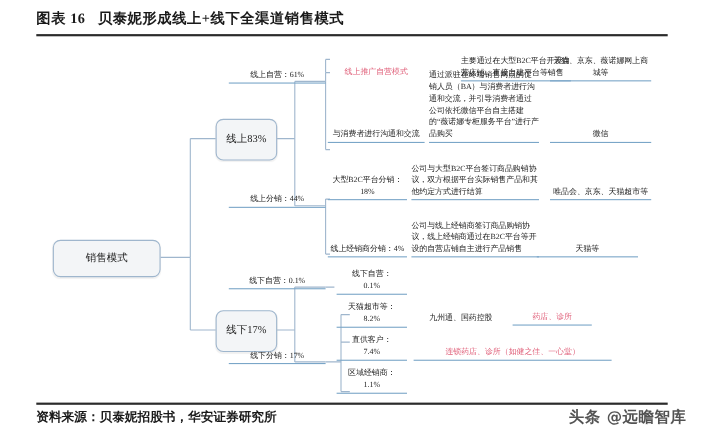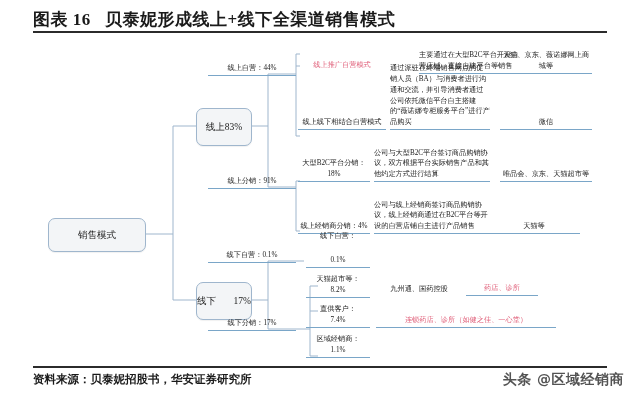--- a/index.html
+++ b/index.html
@@ -14,21 +14,21 @@
     color: #1a1a1a;
     position: relative;
     overflow: hidden;
   }
 
   
   #exhibit-title {
     position: absolute;
     left: 33px;
     top: 8px;
-    font-size: 17px;
+    font-size: 13px;
     font-weight: bold;
     letter-spacing: 0.5px;
     white-space: nowrap;
   }
   #title-rule {
     position: absolute;
     left: 33px;
     top: 31px;
     width: 574px;
     height: 2px;
@@ -176,45 +176,45 @@
 
   <div class="node" style="left:48px; top:182px; width:98px; height:34px;">
     <span>销售模式</span>
   </div>
 
   <div class="node" style="left:196px; top:72px; width:56px; height:38px;">
     <span>线上</span>
     <span>83%</span>
   </div>
 
-  <div class="node" style="left:196px; top:246px; width:56px; height:38px;justify-content:space-between;">
+  <div class="node" style="left:196px; top:246px; width:56px; height:38px;">
     <span>线下</span>
     <span>17%</span>
   </div>
 
   <div class="cell" style="left:208px; top:26px; width:88px; height:14px;">
-    <p>线上自营：44%</p>
+    <p>线上自营：61%</p>
   </div>
 
   <div class="cell" style="left:208px; top:139px; width:88px; height:14px;">
-    <p>线上分销：91%</p>
+    <p>线上分销：44%</p>
   </div>
 
   <div class="cell nounderline" style="left:298px; top:22px; width:88px; height:14px; color:#e0607a;">
     <p>线上推广自营模式</p>
   </div>
   <div class="cell left" style="left:390px; top:4px; width:100px; height:34px;margin-left:29px;">
     <p>主要通过在大型B2C平台开设自营店铺，直接自建平台等销售</p>
   </div>
   <div class="cell" style="left:500px; top:10px; width:92px; height:28px;">
     <p>天猫、京东、薇诺娜网上商城等</p>
   </div>
 
   <div class="cell" style="left:298px; top:80px; width:88px; height:14px;">
-    <p>线上线下相结合自营模式</p>
+    <p>与消费者进行沟通和交流</p>
   </div>
   <div class="cell left" style="left:390px; top:44px; width:100px; height:50px;">
     <p>通过派驻在终端销售网点的促销人员（BA）与消费者进行沟通和交流，并引导消费者通过公司依托微信平台自主搭建的“薇诺娜专柜服务平台”进行产品购买</p>
   </div>
   <div class="cell" style="left:500px; top:72px; width:92px; height:22px;">
     <p>微信</p>
   </div>
 
   <div class="cell" style="left:298px; top:120px; width:72px; height:26px;">
     <p>大型B2C平台分销：18%</p>
@@ -236,21 +236,21 @@
     <p>天猫等</p>
   </div>
 
   <div class="cell" style="left:208px; top:213px; width:88px; height:14px;">
     <p>线下自营：0.1%</p>
   </div>
   <div class="cell" style="left:208px; top:281px; width:88px; height:14px;">
     <p>线下分销：17%</p>
   </div>
 
-  <div class="cell" style="left:306px; top:208px; width:64px; height:24px;gap:13px;">
+  <div class="cell" style="left:306px; top:208px; width:64px; height:24px;">
     <p>线下自营：</p>
     <p>0.1%</p>
   </div>
 
   <div class="cell" style="left:306px; top:238px; width:64px; height:24px;">
     <p>天猫超市等：</p>
     <p>8.2%</p>
   </div>
   <div class="cell nounderline" style="left:376px; top:246px; width:86px; height:14px;">
     <p>九州通、国药控股</p>
@@ -270,14 +270,14 @@
   <div class="cell" style="left:306px; top:298px; width:64px; height:24px;">
     <p>区域经销商：</p>
     <p>1.1%</p>
   </div>
 
 </div>
 
 <div>
   <div id="footer-rule"></div>
   <div id="source-note">资料来源：贝泰妮招股书，华安证券研究所</div>
-  <div id="watermark">头条 @区域经销商</div>
+  <div id="watermark">头条 @远瞻智库</div>
 </div>
 
 </body></html>

